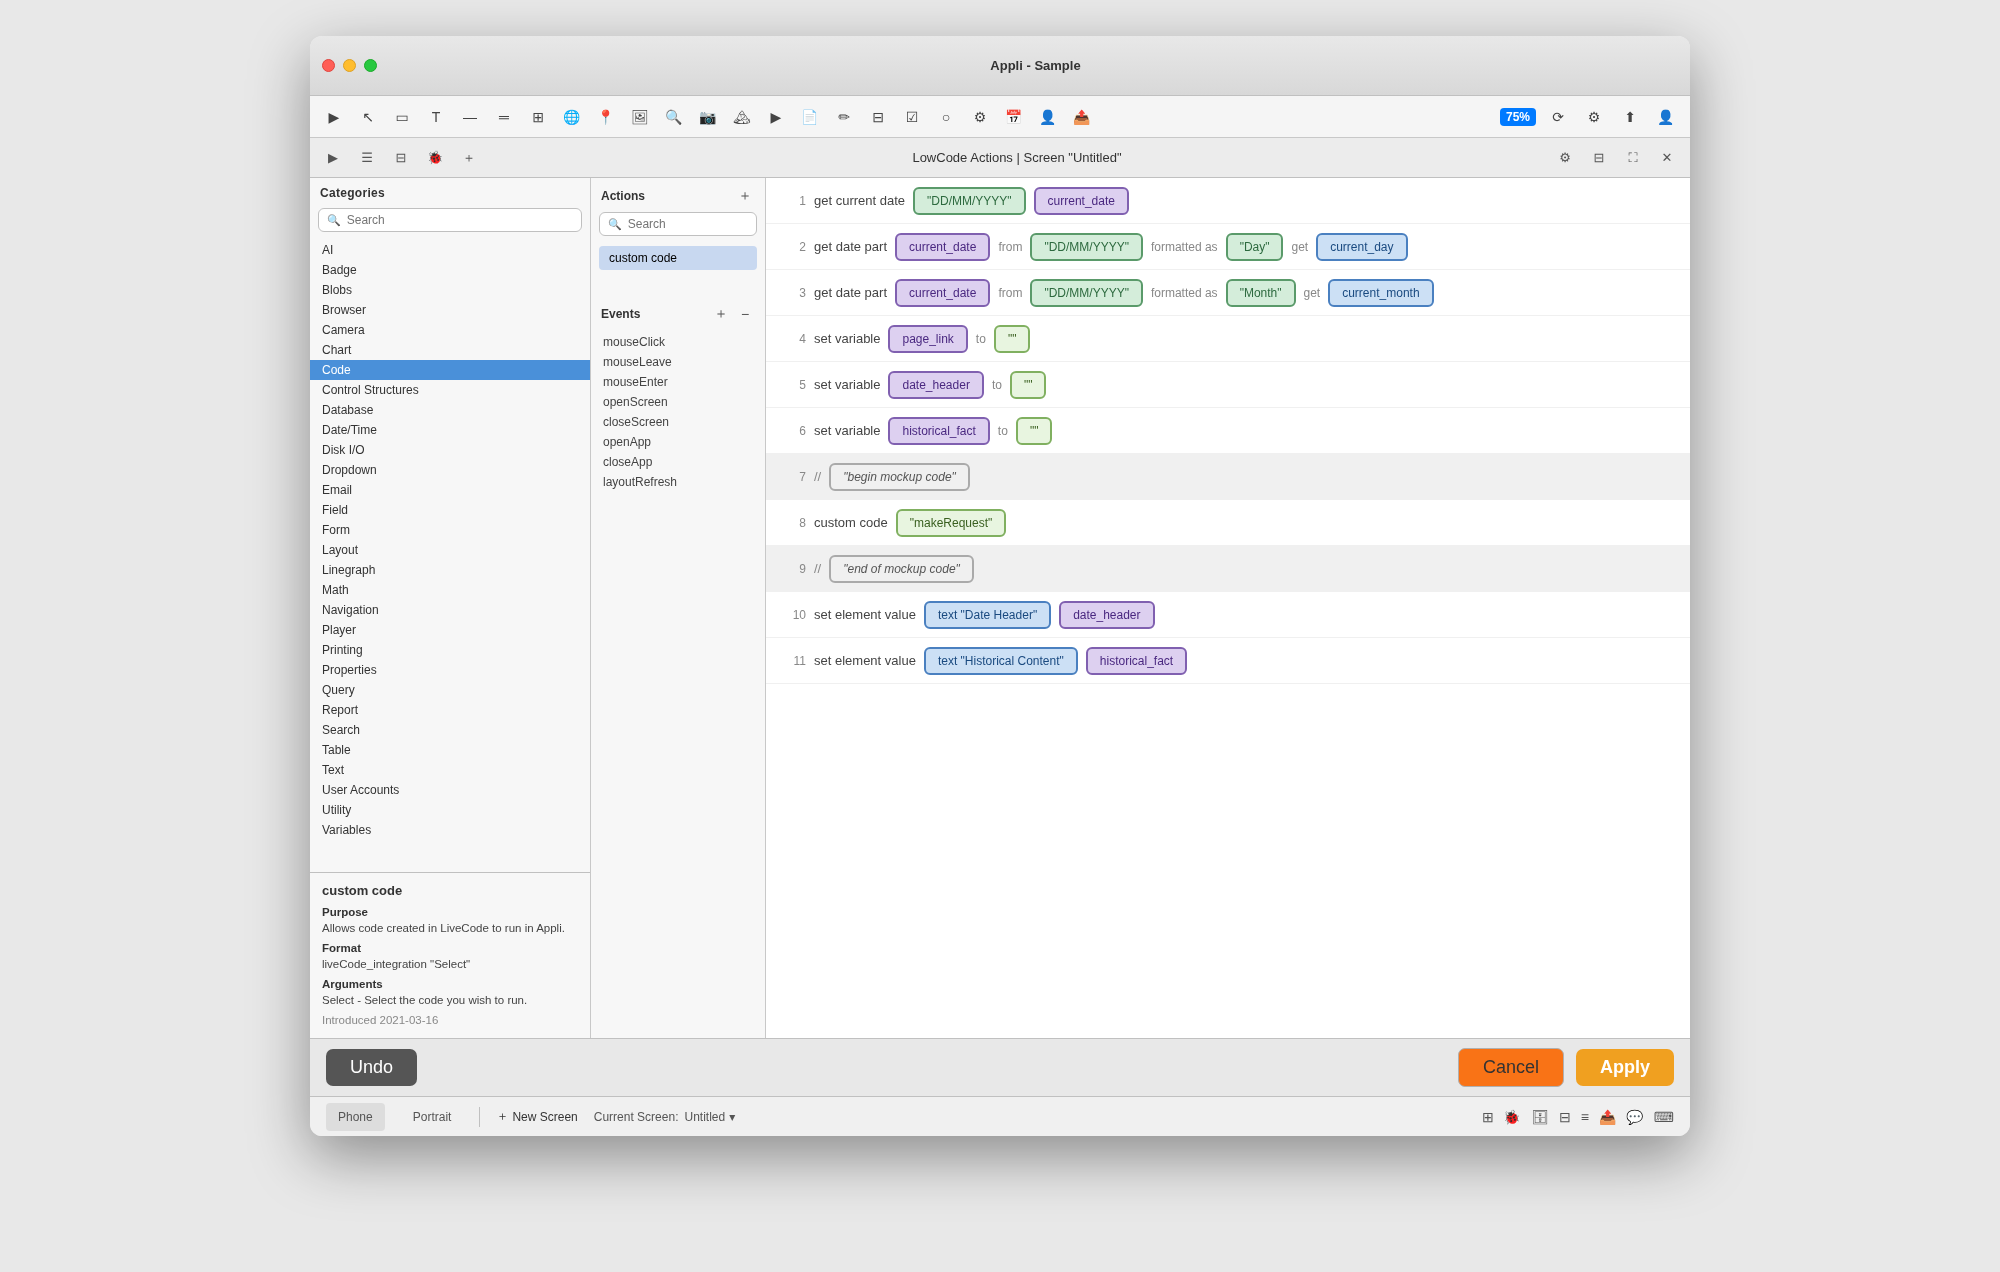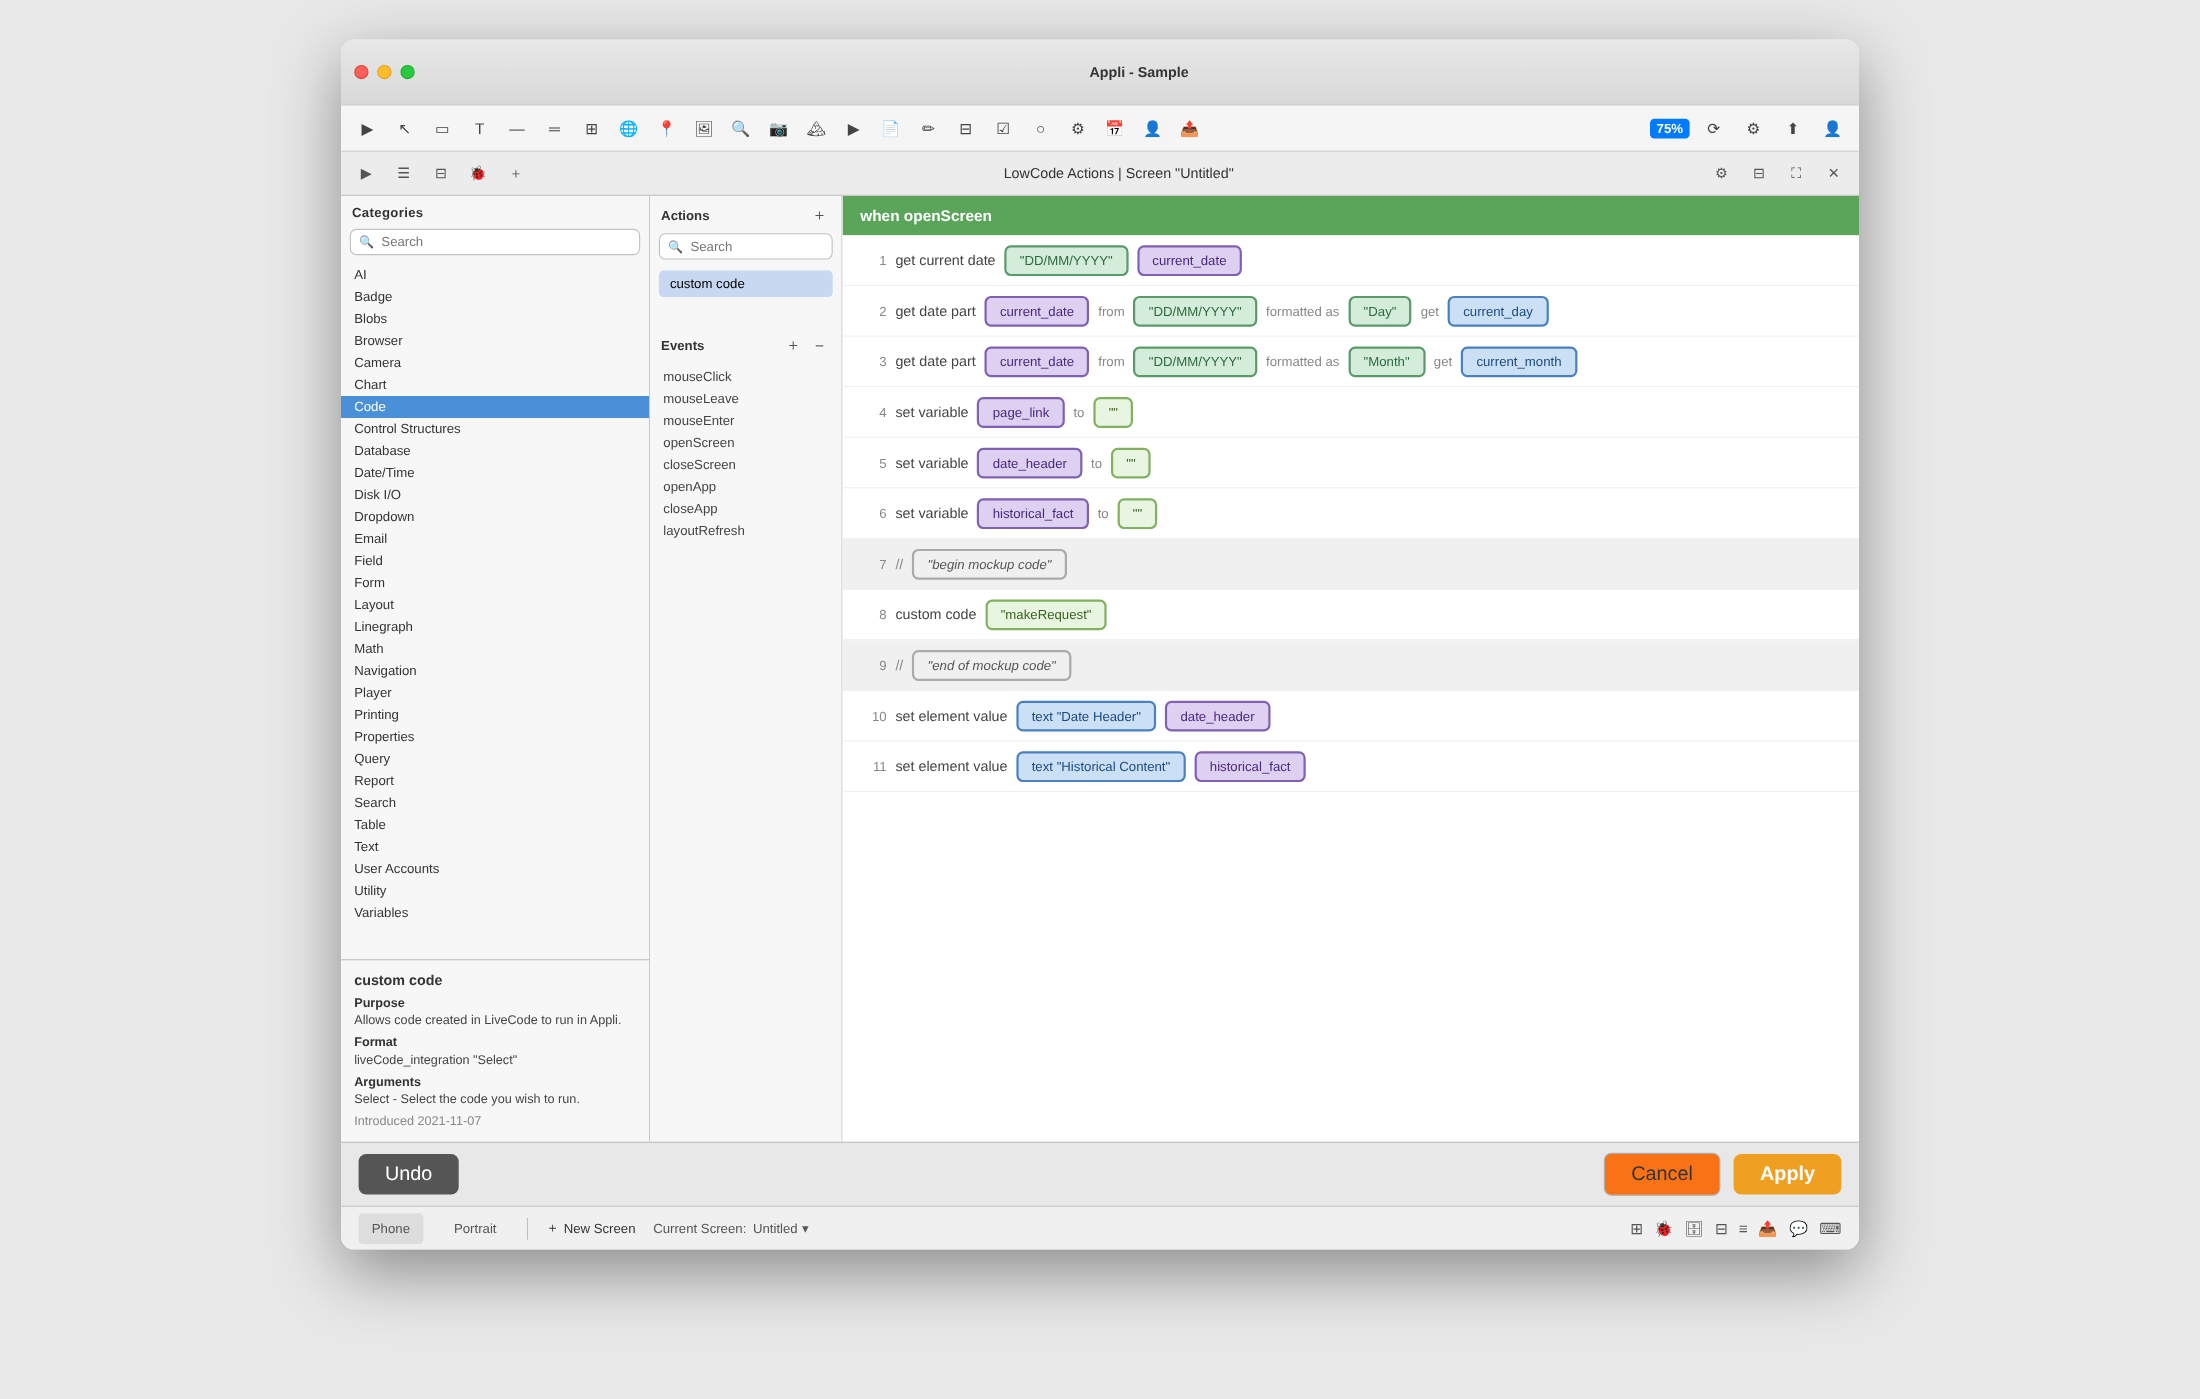--- a/index.html
+++ b/index.html
@@ -558,21 +558,21 @@
           </div>
       </div>
       <div class="info-section">
         <div class="info-title">custom code</div>
         <div class="info-label">Purpose</div>
         <div class="info-text">Allows code created in LiveCode to run in Appli.</div>
         <div class="info-label">Format</div>
         <div class="info-text">liveCode_integration "Select"</div>
         <div class="info-label">Arguments</div>
         <div class="info-text">Select - Select the code you wish to run.</div>
-        <div class="info-text" style="color:#888; margin-top:4px;">Introduced 2021-11-07</div>
+        <div class="info-text" style="color:#888; margin-top:4px;">Introduced 2021-03-16</div>
       </div>
     </div>
 
     <div class="middle-panel">
       <div class="middle-header">
         <div class="middle-header-title">Actions</div>
         <div class="header-icons">
           <div class="header-icon-btn">＋</div>
         </div>
       </div>
@@ -597,21 +597,20 @@
             <div class="event-item">openScreen</div>
             <div class="event-item">closeScreen</div>
             <div class="event-item">openApp</div>
             <div class="event-item">closeApp</div>
             <div class="event-item">layoutRefresh</div>
           </div>
       </div>
     </div>
 
     <div class="code-panel">
-      <div class="code-header">when openScreen</div>
       <div class="code-content" id="code-content">
       <div class="code-row">
             <span class="row-num">1</span>
             <span class="row-label">get current date</span>
             <span class="chip chip-green">"DD/MM/YYYY"</span>
             <span class="chip chip-purple">current_date</span>
           </div>
           <div class="code-row">
             <span class="row-num">2</span>
             <span class="row-label">get date part</span>

